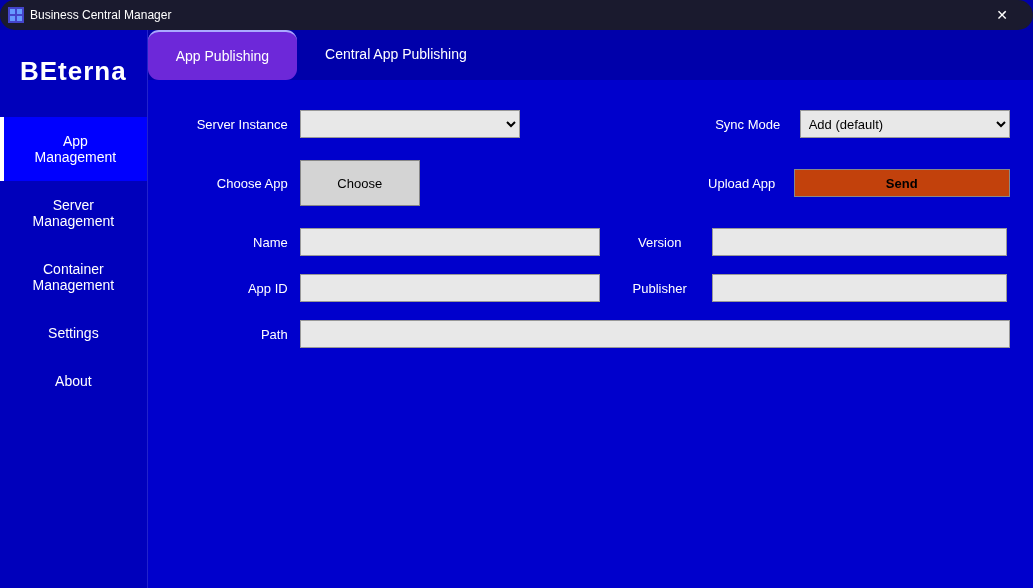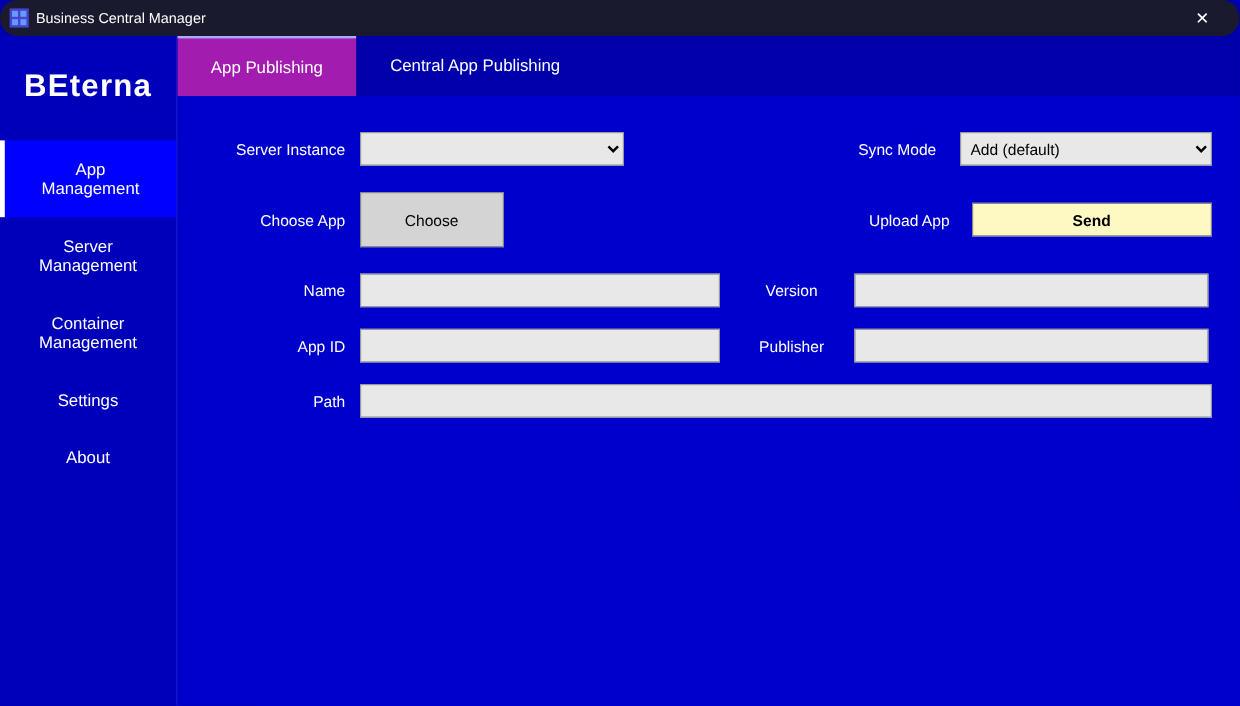--- a/index.html
+++ b/index.html
@@ -96,22 +96,23 @@
       background: #0000aa;
     }
     .tab {
       padding: 16px 28px;
       font-size: 14px;
       cursor: pointer;
       color: white;
       background: #0000aa;
     }
     .tab.active {
-      background: #a21caf;
+      background: #6d28d9;
       border-top: 2px solid #aaaaff;
+      border-radius: 11px;
     }
 
     
     .form-area {
       padding: 30px 30px;
       display: flex;
       flex-direction: column;
       gap: 22px;
     }
 
@@ -171,25 +172,25 @@
       border: 1px solid #888;
       color: #000;
       height: 46px;
       width: 120px;
       font-size: 13px;
       cursor: pointer;
       padding: 2px 10px;
     }
 
     .btn-send {
-      background: #fef9c3;
+      background: #c2410c;
       border: 1px solid #888;
       color: #000;
       height: 28px;
-      width: 200px;
+      width: 216px;
       font-size: 13px;
       font-weight: bold;
       cursor: pointer;
       padding: 2px 10px;
     }
 
     .info-rows {
       display: flex;
       flex-direction: column;
       gap: 18px;

